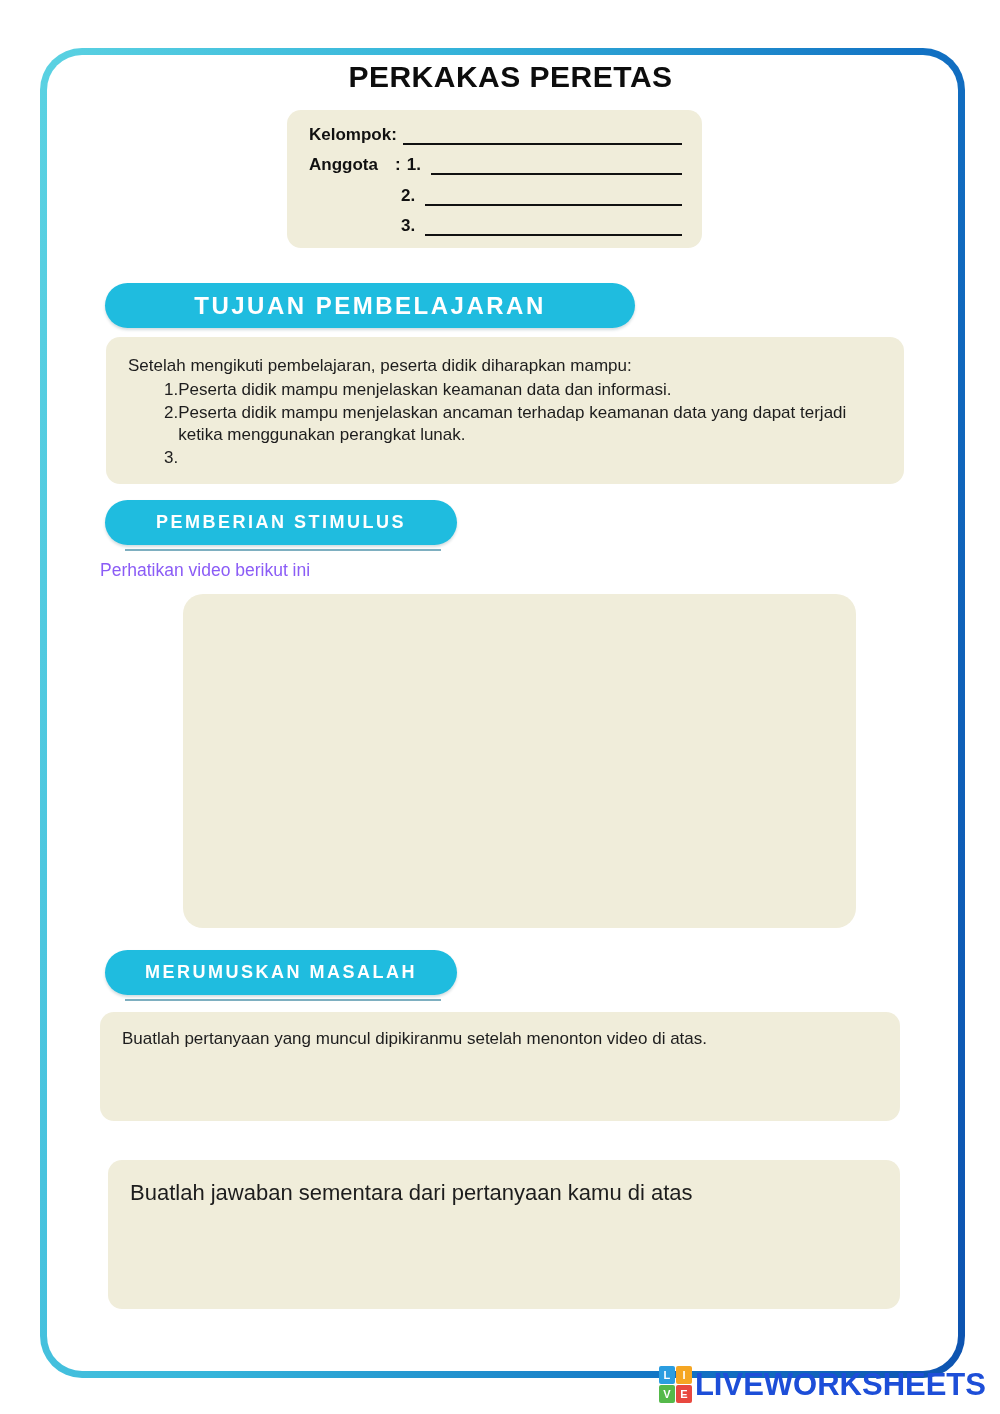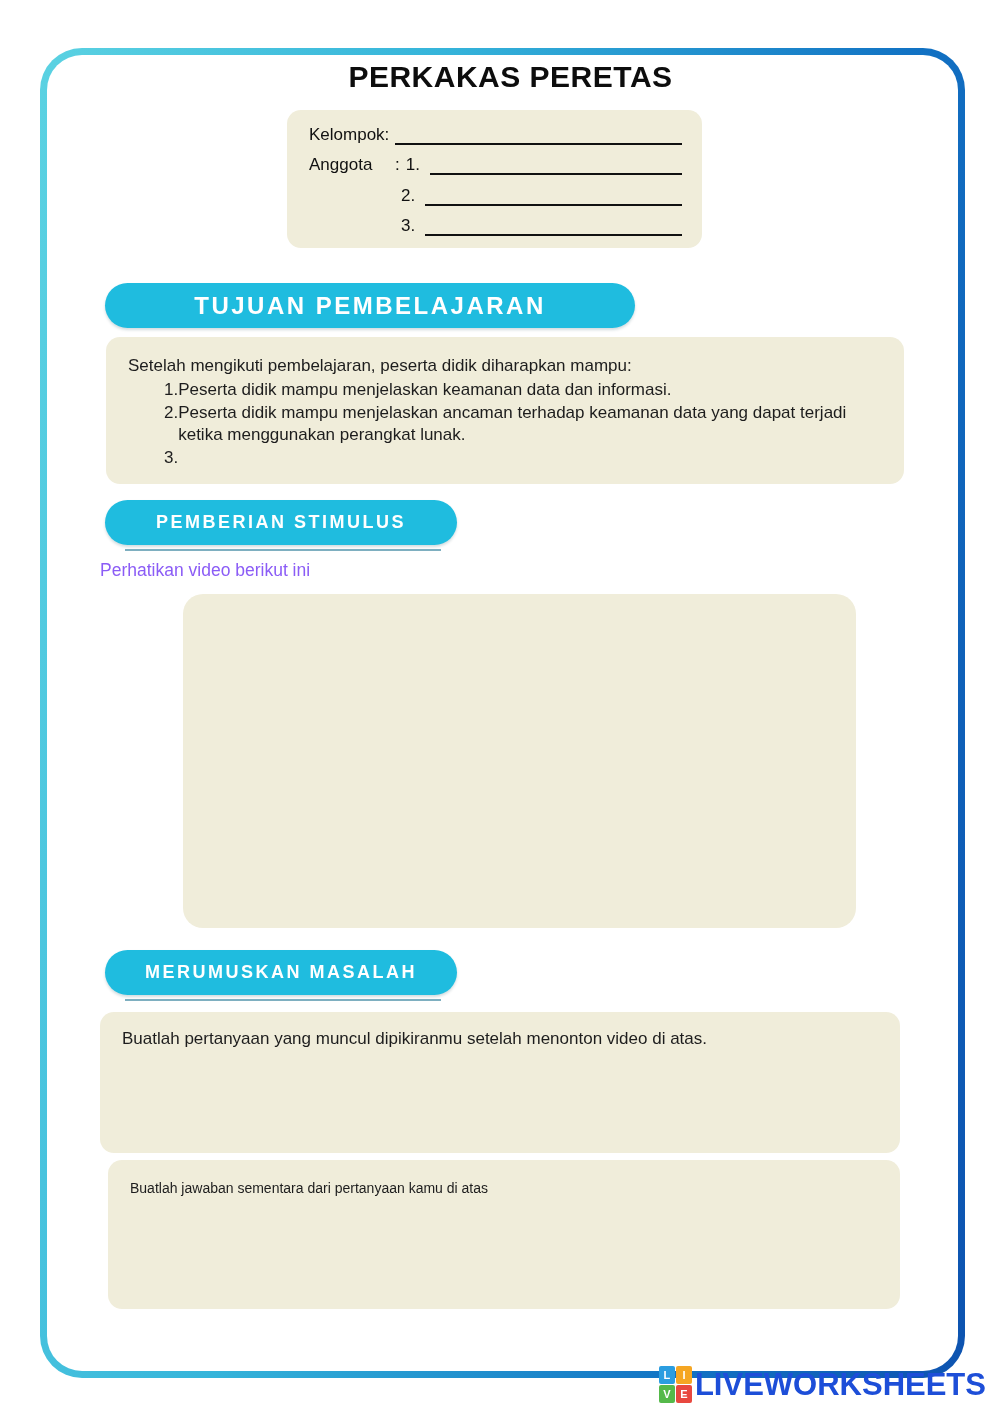--- a/index.html
+++ b/index.html
@@ -24,21 +24,21 @@
     position:absolute; top:60px; left:0; width:1000px; text-align:center;
     font-size:30px; font-weight:bold; letter-spacing:0.5px; color:#0d0d0d;padding-left:21px;
   }
 
   .cream { background:#f0edda; border-radius:14px; }
 
   .group-box {
     position:absolute; left:287px; top:110px; width:415px; height:138px;
     padding:15px 20px 12px 22px; display:flex; flex-direction:column; justify-content:space-between;
   }
-  .g-row { display:flex; align-items:flex-end; font-weight:normal; font-size:17px; color:#111;justify-content:flex-end; }
+  .g-row { display:flex; align-items:flex-end; font-weight:bold; font-size:17px; color:#111;justify-content:flex-end; }
   .g-row .wline { flex:1; border-bottom:2.5px solid #111; margin-left:6px; height:19px; }
   .g-row .lbl-anggota { width:78px; }
   .g-row .colon { margin:0 6px 0 8px; }
   .g-row .spacer { width:92px; }
   .g-row .num { margin-right:4px; }
 
   .pill {
     position:absolute; height:45px; border-radius:24px; background:#1fbcdf;
     color:#ffffff; font-weight:bold; display:flex; align-items:center; justify-content:center;
     letter-spacing:2.5px; box-shadow:0 2px 3px rgba(0,60,80,0.18);
@@ -64,26 +64,26 @@
   .instruction {
     position:absolute; left:100px; top:560px; font-size:17.5px; color:#8b5cf6;
   }
 
   .video-box {
     position:absolute; left:183px; top:594px; width:673px; height:334px;
     border-radius:20px;
   }
 
   .question-box {
-    position:absolute; left:100px; top:1012px; width:800px; height:141px;
+    position:absolute; left:100px; top:1012px; width:800px; height:109px;
     padding:17px 22px; font-size:17px; color:#1d1d1d;
   }
   .answer-box {
     position:absolute; left:108px; top:1160px; width:792px; height:149px;
-    padding:20px 22px; font-size:14px; color:#1d1d1d;
+    padding:20px 22px; font-size:22px; color:#1d1d1d;
   }
 
   .footer-logo {
     position:absolute; top:1366px; right:14px; display:flex; align-items:center; z-index:2;
   }
   .logo-grid {
     display:grid; grid-template-columns:16px 16px; grid-template-rows:18px 18px;
     gap:1px; margin-right:3px;
   }
   .logo-sq {

